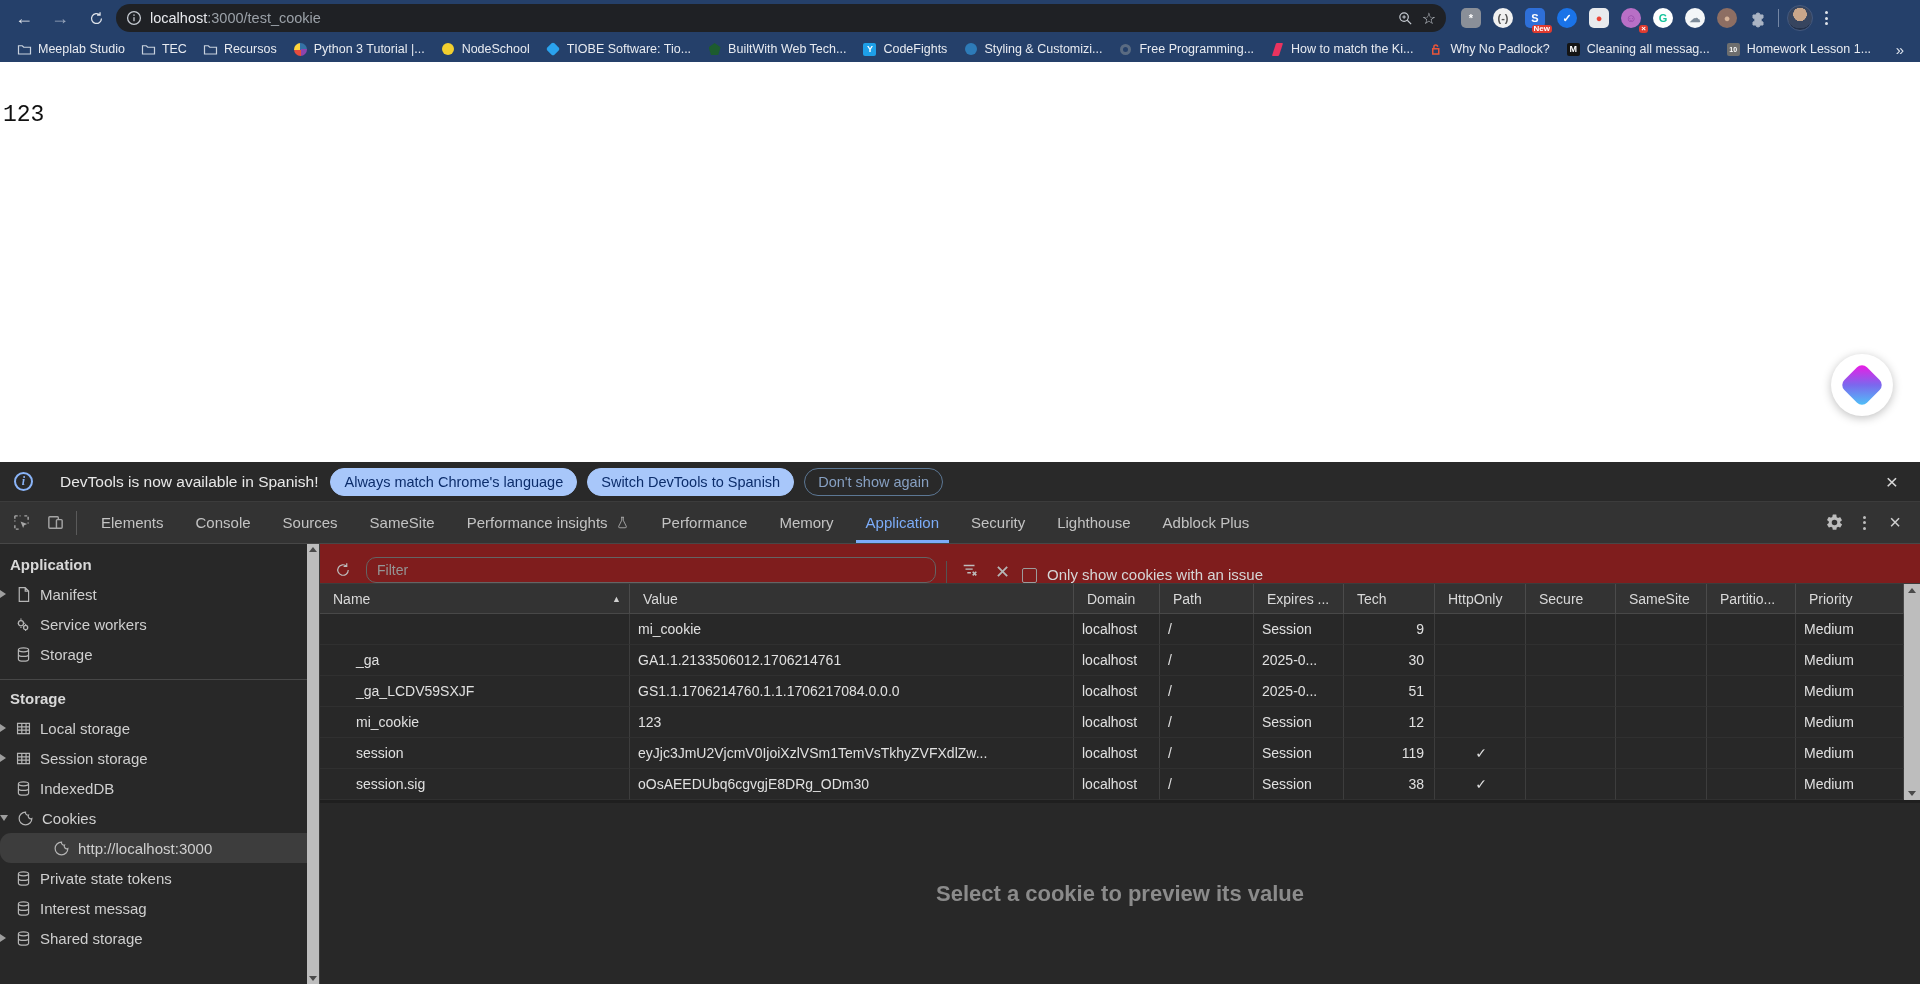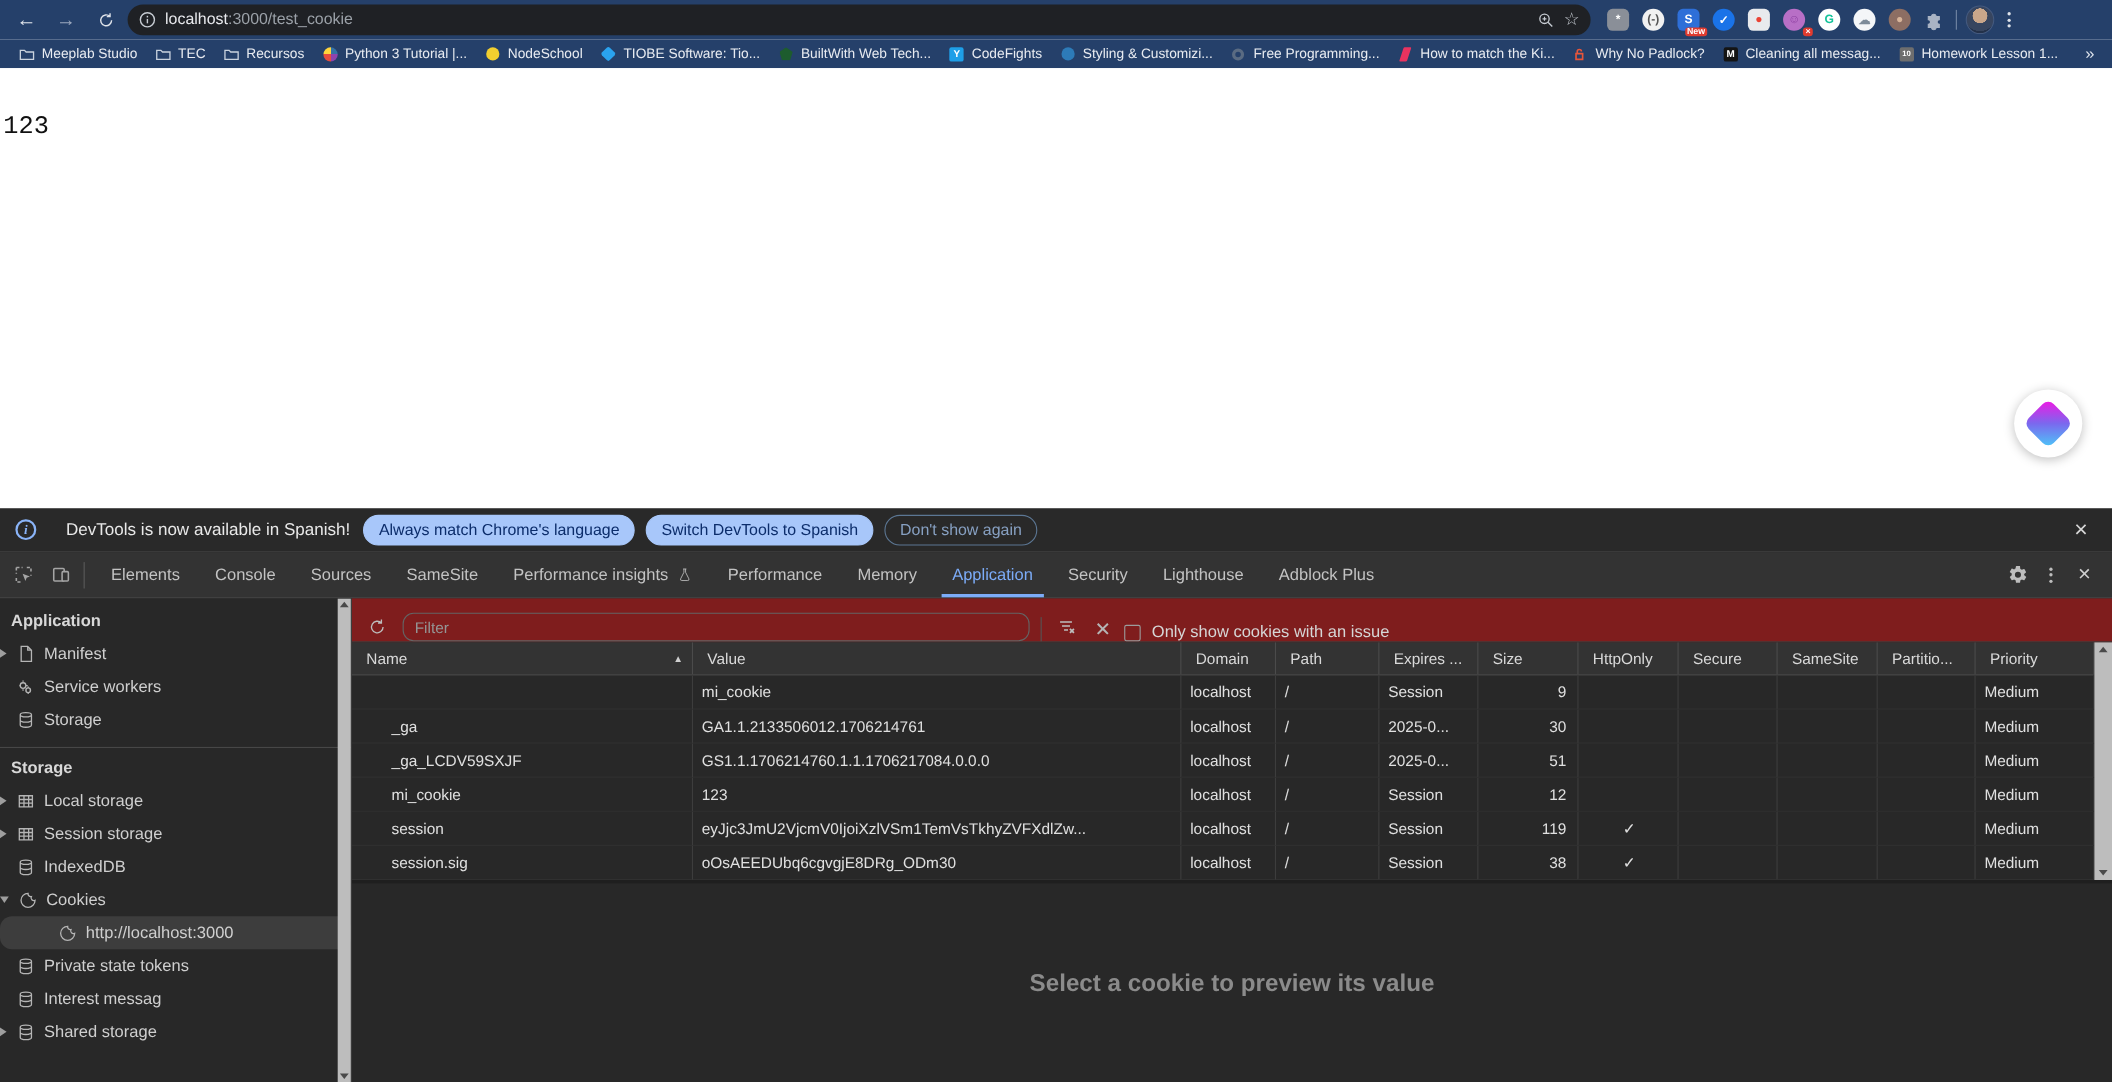--- a/index.html
+++ b/index.html
@@ -542,21 +542,21 @@
             <div class="hcell">
               <span>Domain</span>
             </div>
             <div class="hcell">
               <span>Path</span>
             </div>
             <div class="hcell">
               <span>Expires ...</span>
             </div>
             <div class="hcell">
-              <span>Size</span>
+              <span>Tech</span>
             </div>
             <div class="hcell">
               <span>HttpOnly</span>
             </div>
             <div class="hcell">
               <span>Secure</span>
             </div>
             <div class="hcell">
               <span>SameSite</span>
             </div>

